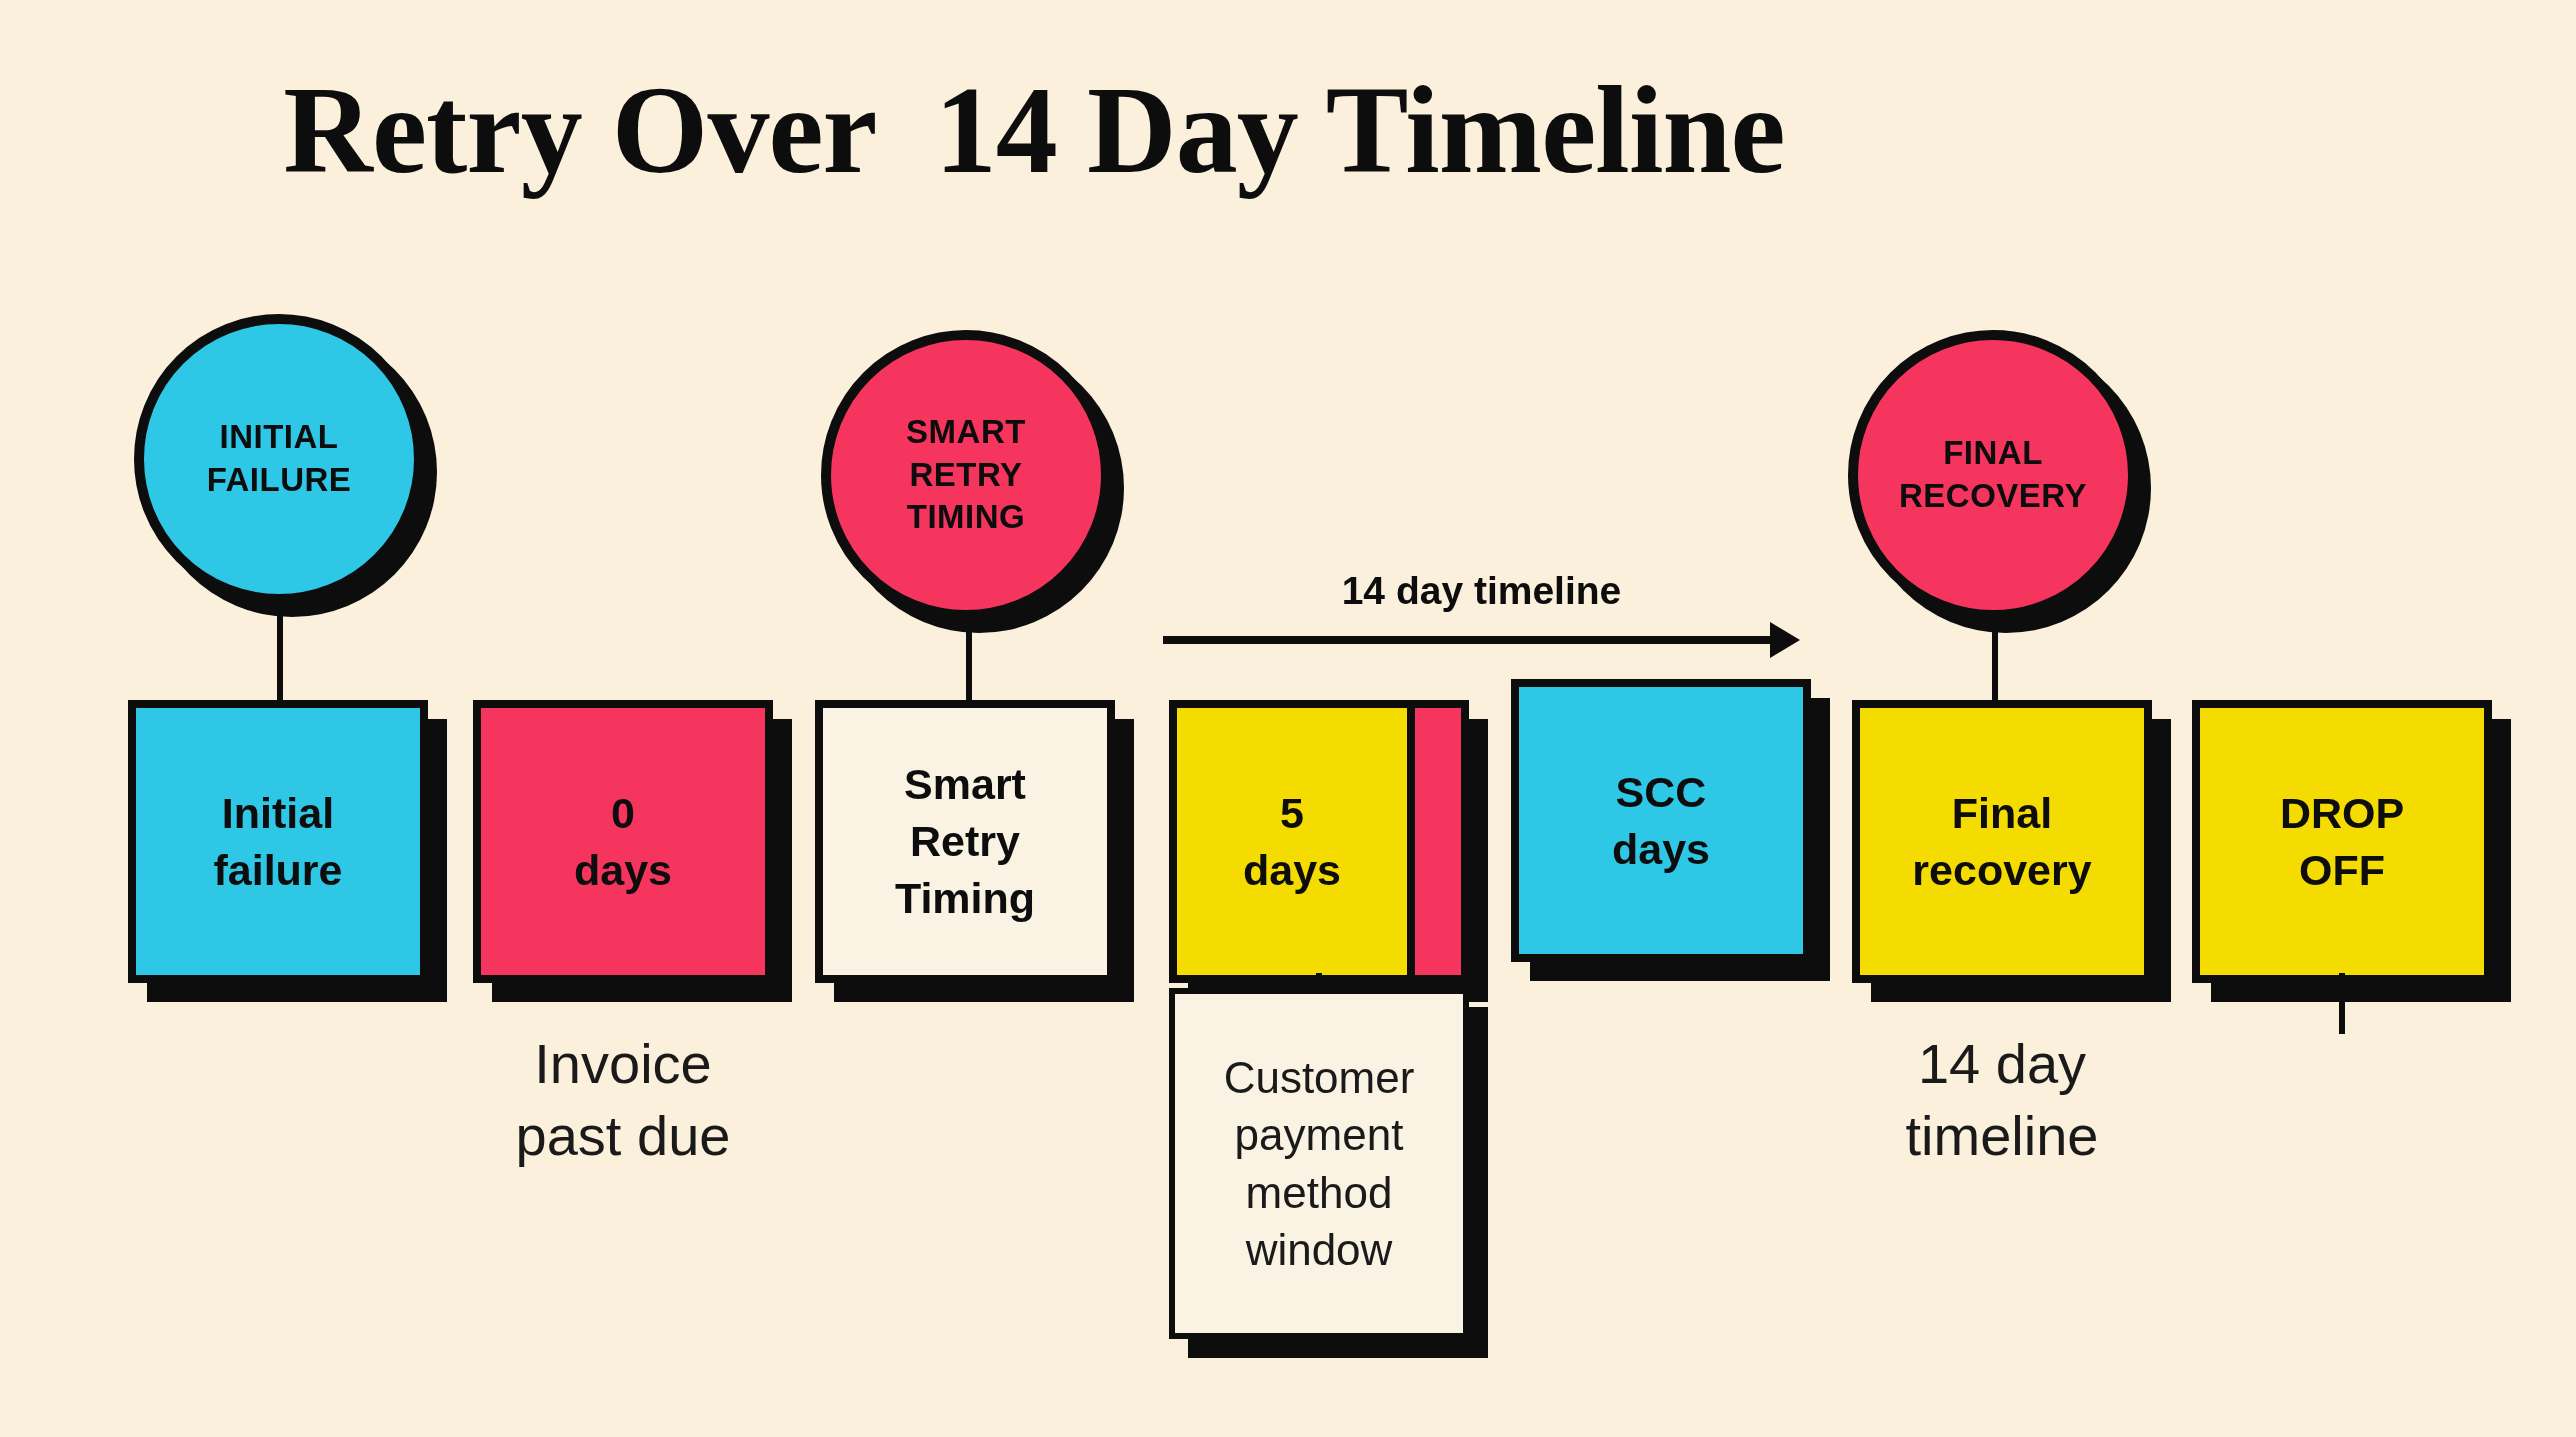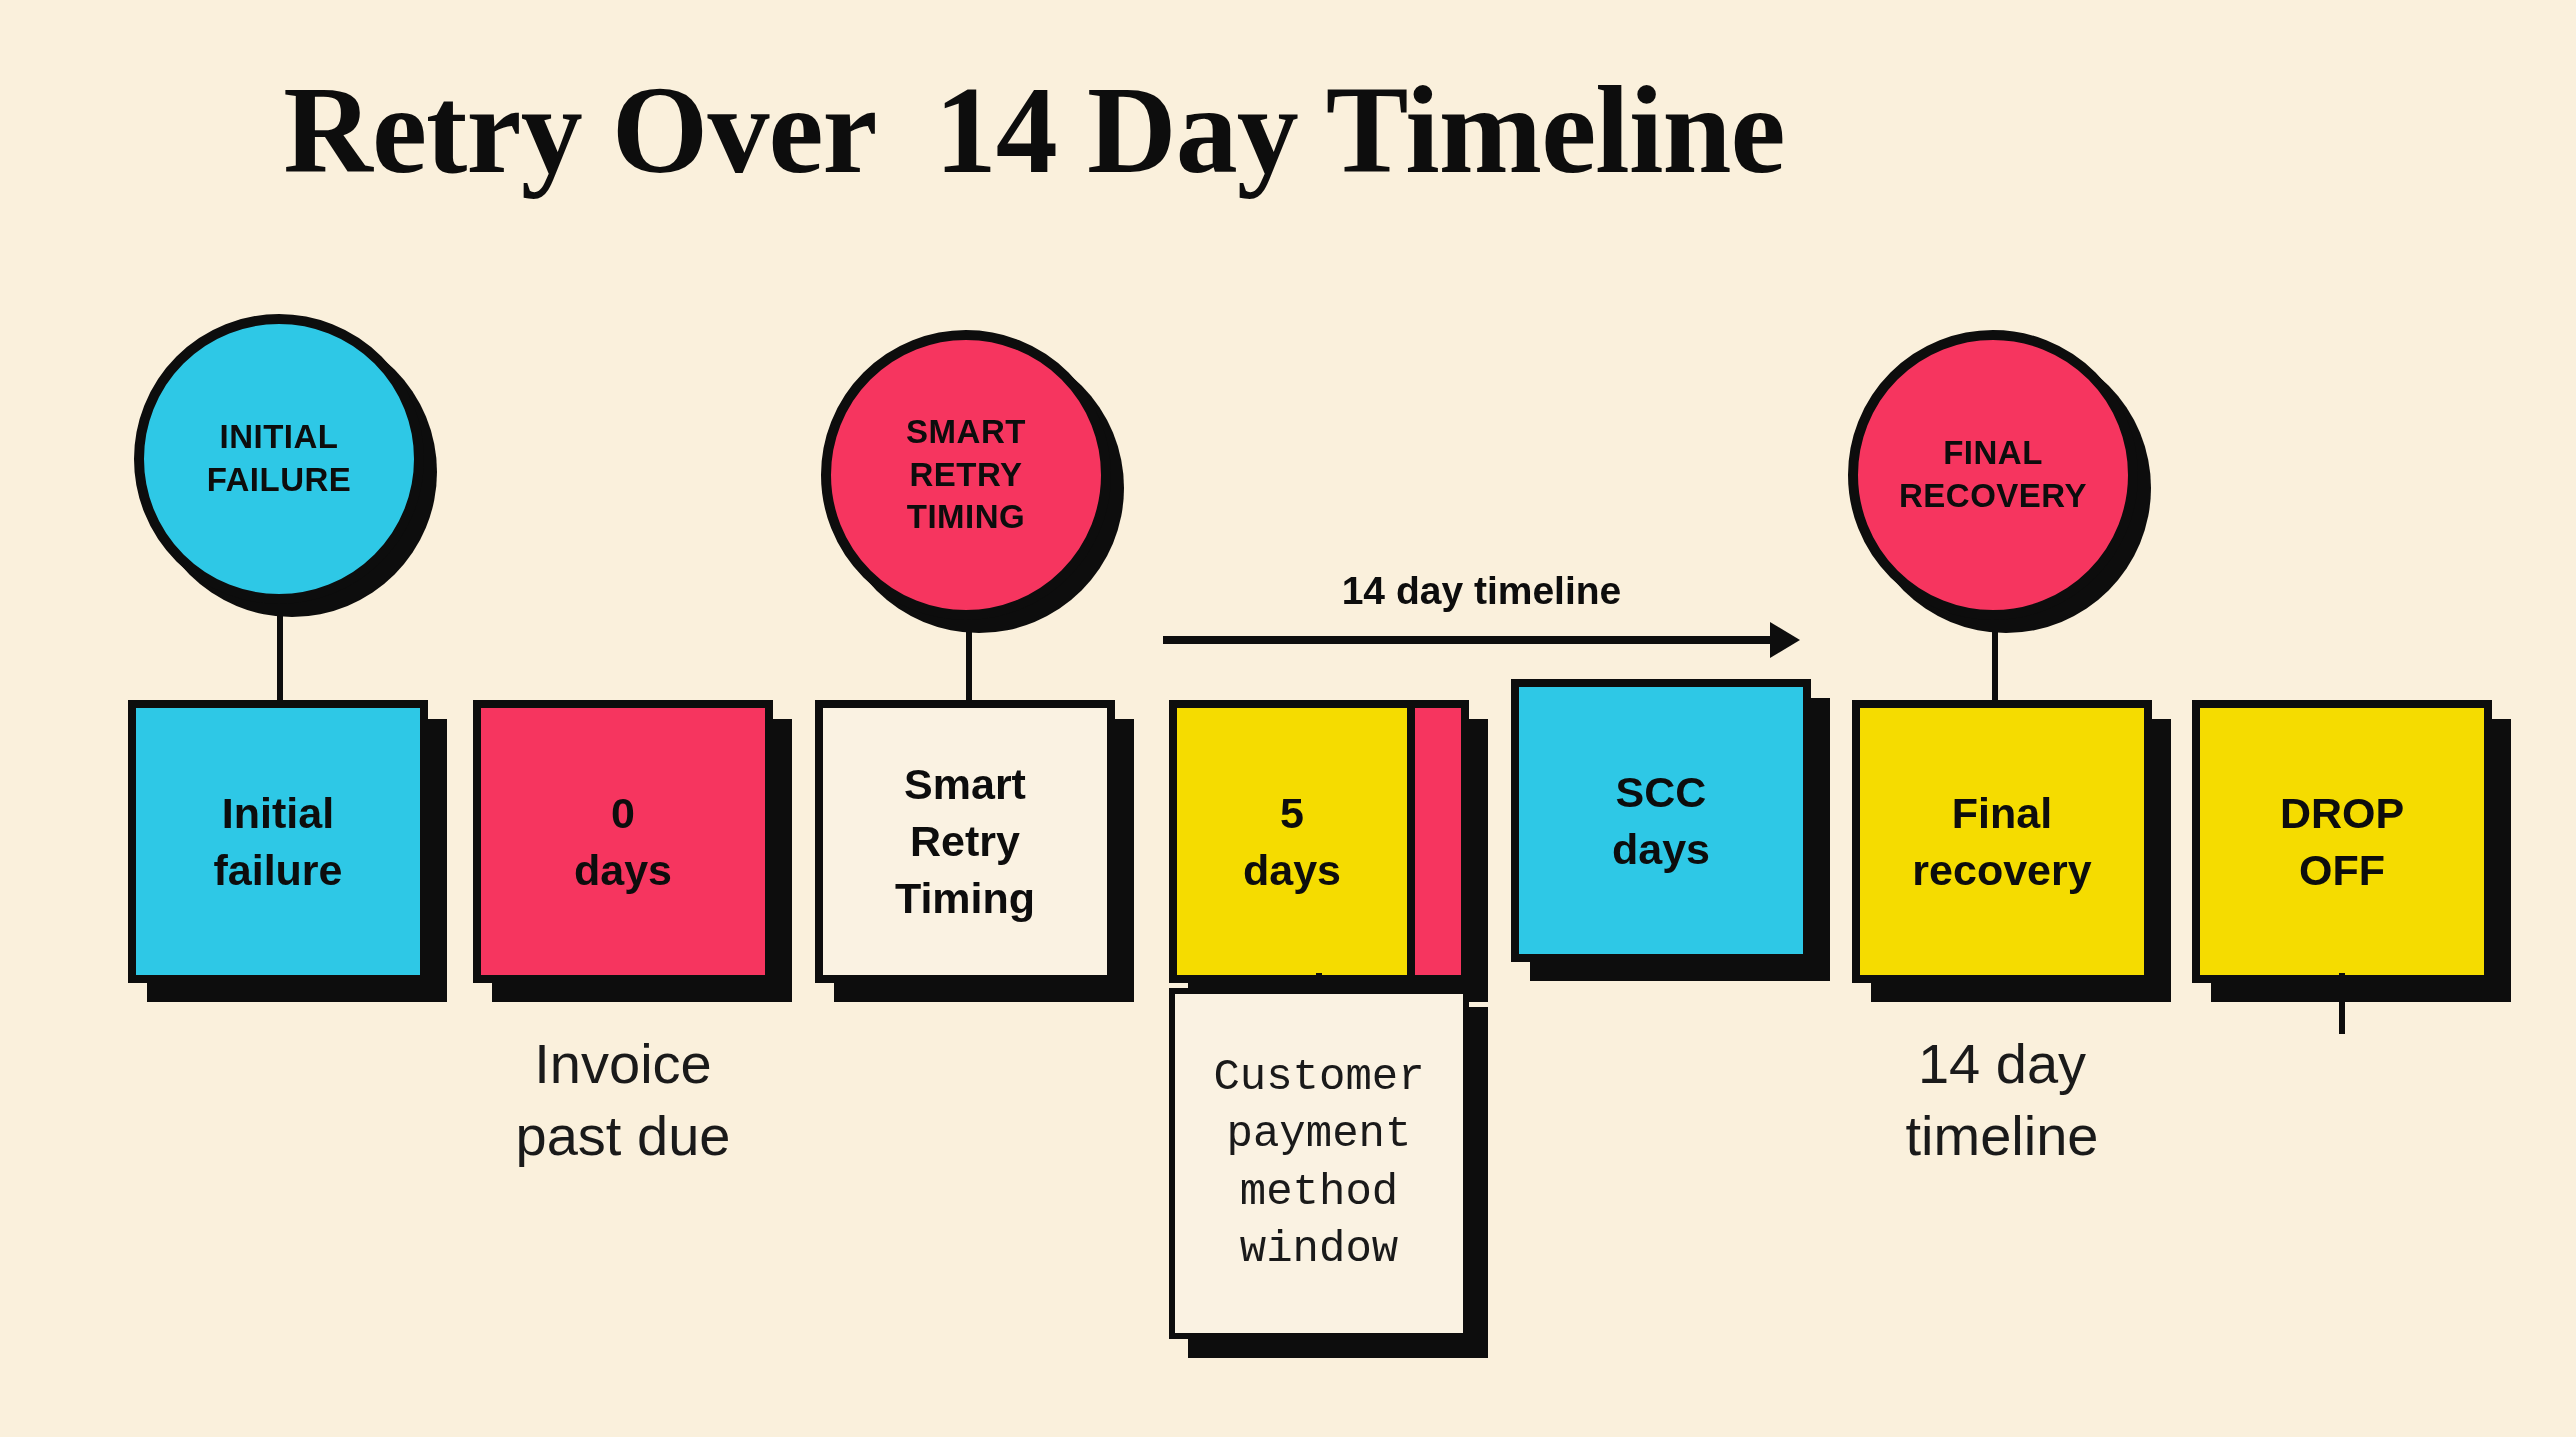--- a/index.html
+++ b/index.html
@@ -194,21 +194,21 @@
 OFF</span>
   </div>
 
   <div class="caption" style="left:473px; top:1028px; width:300px;">Invoice
 past due</div>
 
   <div class="caption" style="left:1852px; top:1028px; width:300px;">14 day
 timeline</div>
 
   <div class="stem" style="left:1316px; top:973px; height:20.6px;"></div>
-  <div class="callout" style="left:1169px; top:988px; width:300px; height:351px;font-family:Liberation Mono, monospace;">
+  <div class="callout" style="left:1169px; top:988px; width:300px; height:351px;">
     <span>Customer
 payment
 method
 window</span>
   </div>
 
   <div class="stem" style="left:2339px; top:973px; height:61px;"></div>
 
 </div>
 

